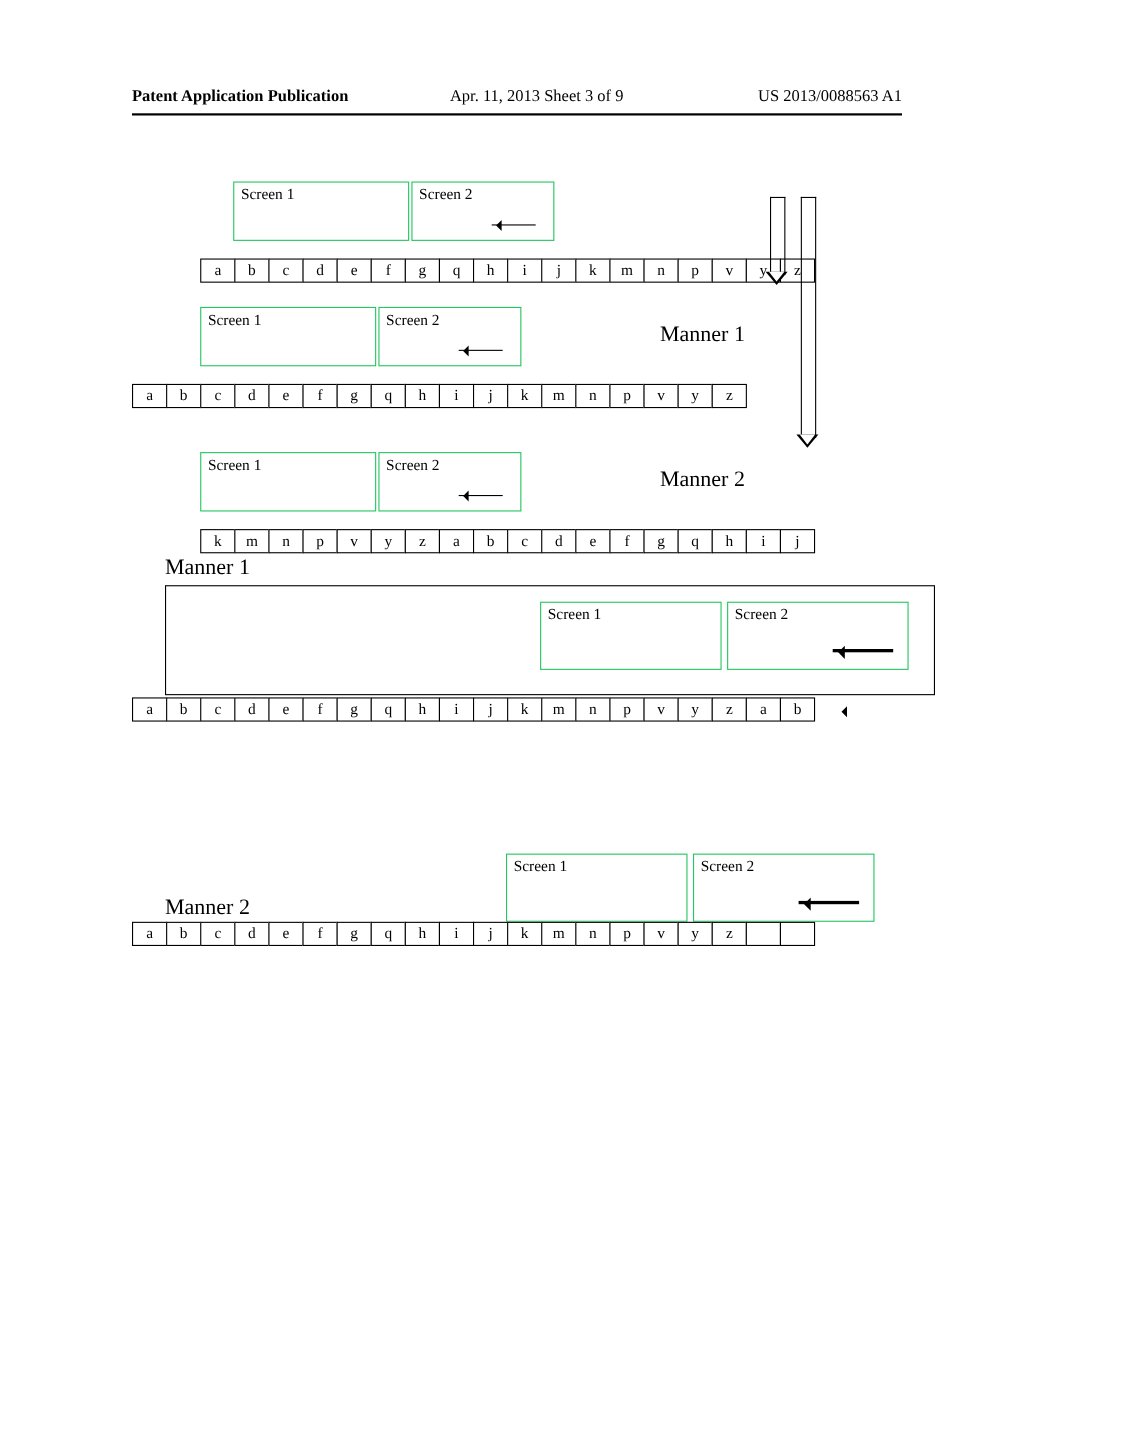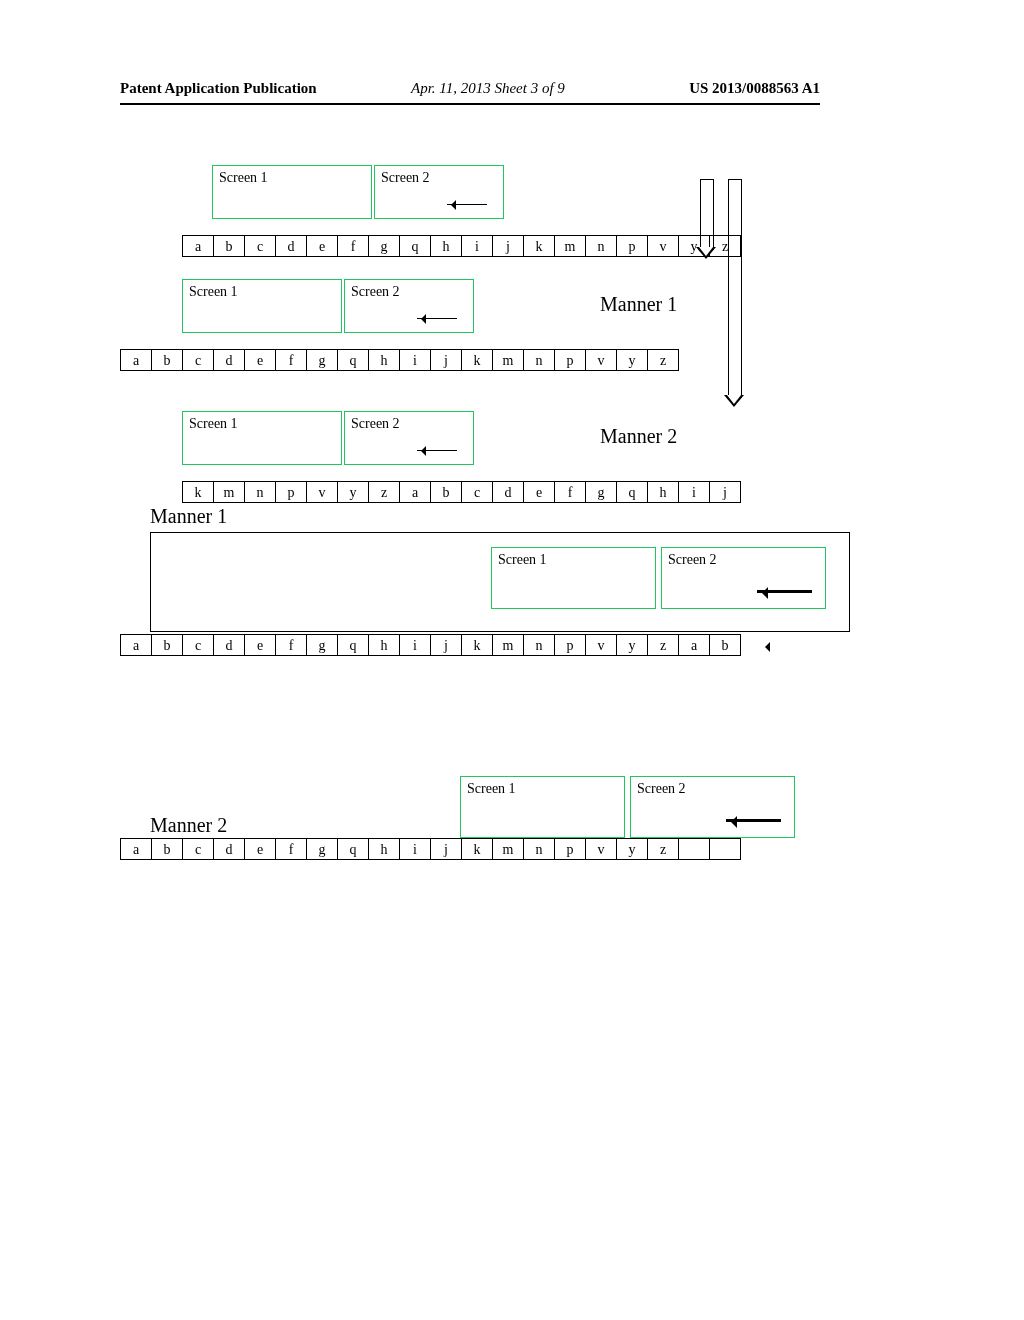--- a/index.html
+++ b/index.html
@@ -16,22 +16,22 @@
     padding: 0;
     position: relative;
   }
   .header {
     display: flex;
     justify-content: space-between;
     padding: 80px 120px 6px 120px;
     font-size: 15px;
   }
   .header-left { font-weight: bold; }
-  .header-mid { font-weight: normal; font-style: italic; }
-  .header-right { font-weight: bold; margin-left: 30px; }
+  .header-mid { font-weight: normal; }
+  .header-right { font-weight: normal; margin-left: 30px; }
   .hr-line { border-top: 2px solid #000; margin: 0 120px 60px 120px; }
 
   
   .diag-area {
     margin: 0 120px;
     position: relative;
   }
 
   .cell {
     width: 32px;

